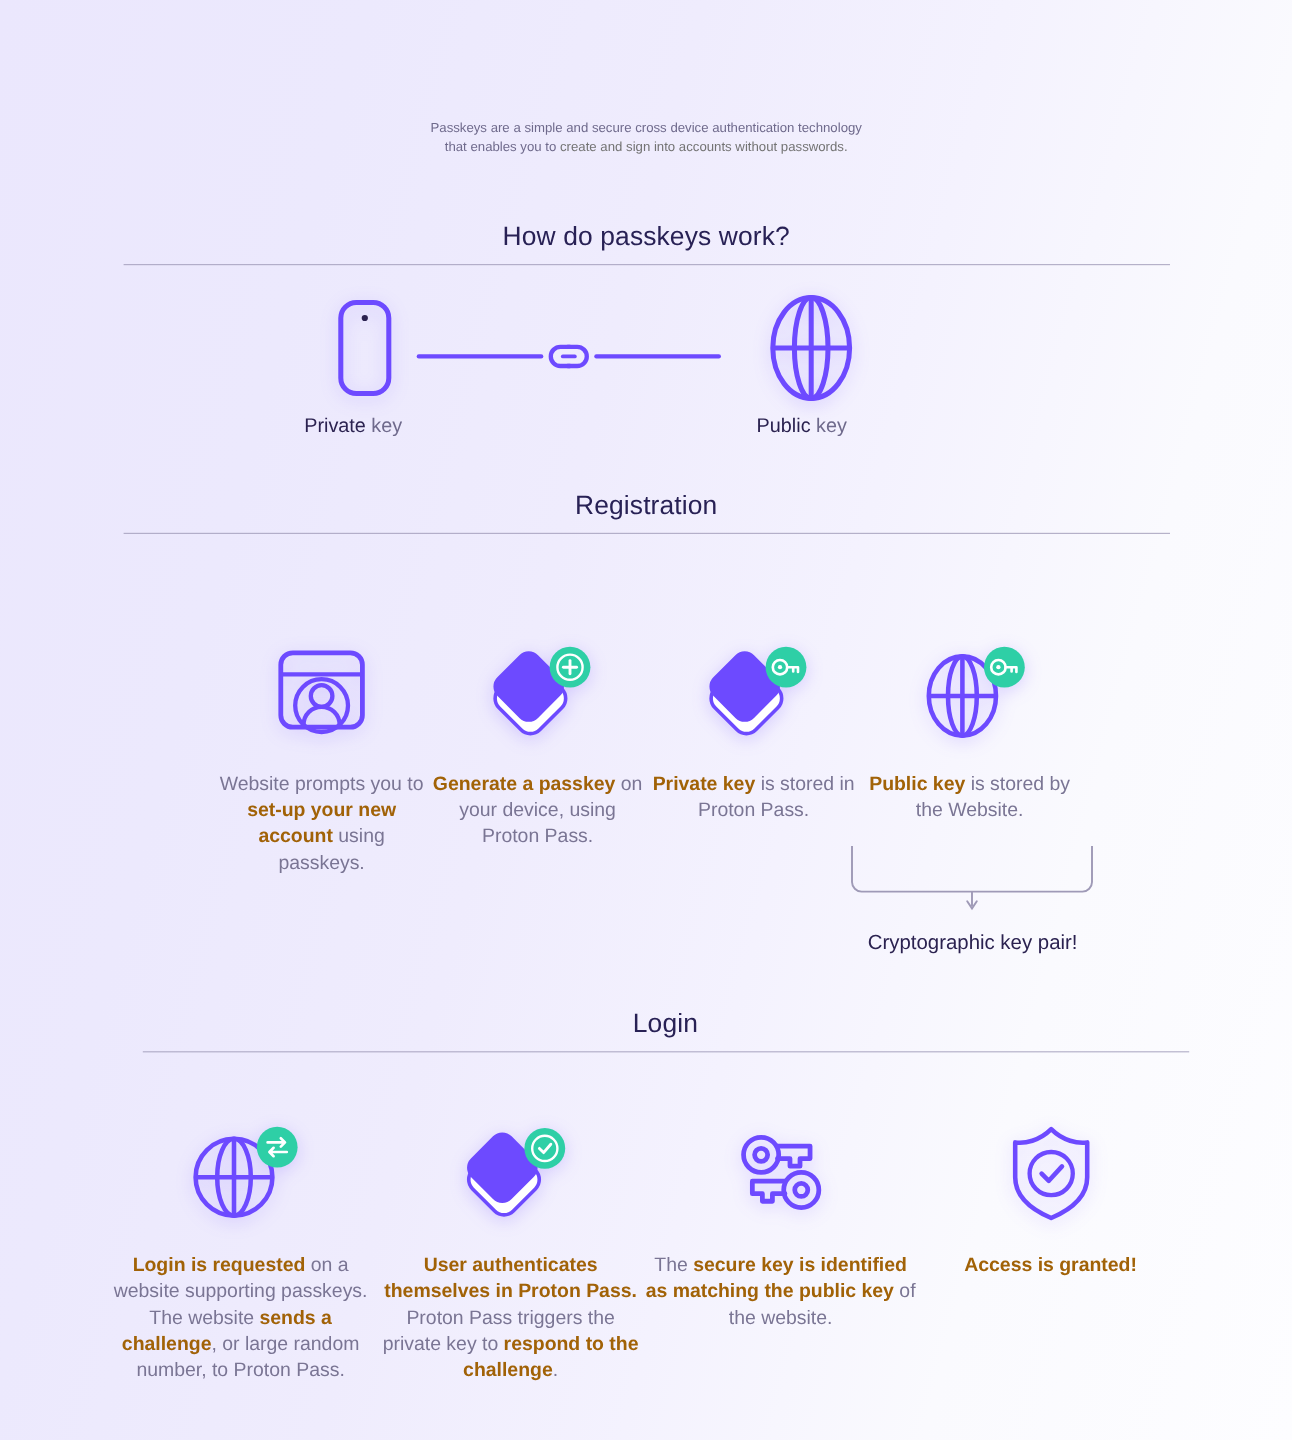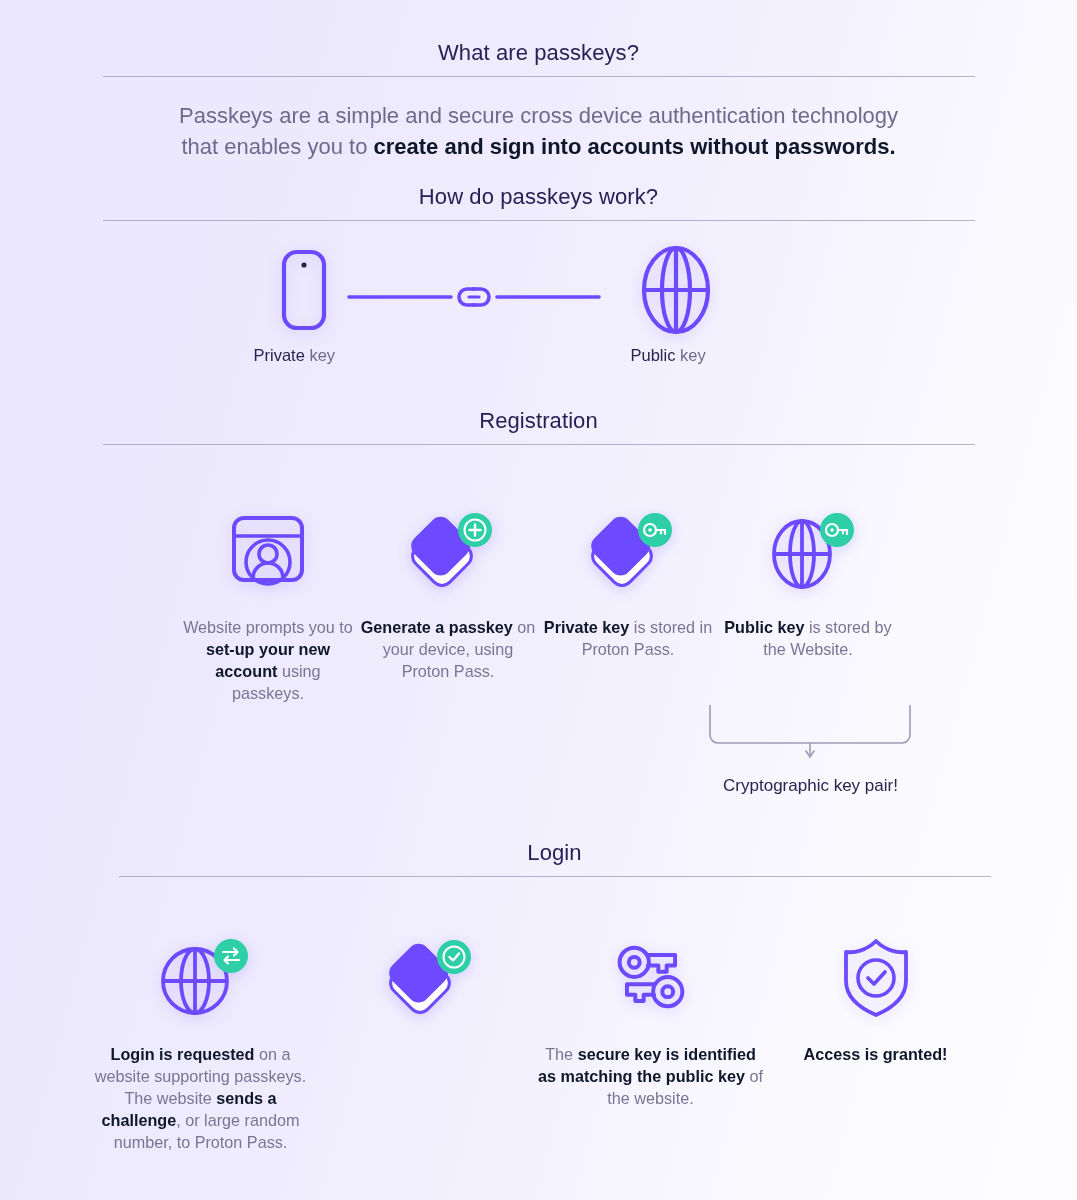--- a/index.html
+++ b/index.html
@@ -36,27 +36,27 @@
   .rule {
     height: 1px;
     background: #9f9ab7;
     opacity: .75;
     margin: 10px auto 0;
     width: 872px;
   }
 
   .intro {
     text-align: center;
-    font-size: 22px;
+    font-size: 11px;
     line-height: 1.42;
     color: #6f6a8c;
     width: 760px;
     margin: 0 auto;
   }
-  .intro b { color: #0f172a; font-weight: 700; }
+  .intro b { color: #737373; font-weight: 400; }
 
   
   .abs { position: absolute; }
 
   
   .hiw {
     position: absolute;
     left: 0; right: 0;
     top: 240px;
     height: 140px;
@@ -102,23 +102,23 @@
     align-items: center;
     justify-content: center;
   }
   .step-cap {
     margin-top: 14px;
     text-align: center;
     font-size: 16.2px;
     line-height: 1.36;
     color: #7a7594;
   }
-  .step-cap b { color: #0f172a; font-weight: 700; }
-
-  .reg-steps { top: 498px; left: 88px; width: 900px; gap: 0; }
+  .step-cap b { color: #a16207; font-weight: 700; }
+
+  .reg-steps { top: 524px; left: 88px; width: 900px; gap: 0; }
   .reg-steps .step { width: 180px; }
 
   .login-steps { top: 925px; left: 88px; width: 900px; }
   .login-steps .step { width: 225px; }
 
   
   .bracket-wrap {
     position: absolute;
     left: 708px;
     top: 705px;
@@ -137,24 +137,20 @@
   .pair-label-shift { transform: translateX(272px); }
 
   svg { display: block; overflow: visible; }
   .glow { filter: drop-shadow(0 3px 7px rgba(109,74,255,.22)); }
 </style>
 </head>
 <body>
 
 <div class="page">
 
-  <div class="abs" style="left:0;right:0;top:40px;">
-    <div class="section-head">What are passkeys?</div>
-    <div class="rule"></div>
-  </div>
 
   <div class="abs intro" style="left:0;right:0;top:100px;">
     <span>Passkeys are a simple and secure cross device authentication technology</span><br>
     <span>that enables you to </span><b>create and sign into accounts without passwords.</b>
   </div>
 
   <div class="abs" style="left:0;right:0;top:184px;">
     <div class="section-head">How do passkeys work?</div>
     <div class="rule"></div>
   </div>
@@ -329,20 +325,23 @@
           <g transform="rotate(45 46 52)">
             <rect x="22" y="28" width="48" height="48" rx="11" ry="11" fill="#FFFFFF" stroke="#6D4AFF" stroke-width="3"></rect>
             <rect x="14" y="22" width="48" height="48" rx="11" ry="11" fill="#6D4AFF"></rect>
           </g>
           <g>
             <circle cx="80" cy="26" r="17" fill="#2ECFA6"></circle>
             <circle cx="80" cy="26" r="10.5" fill="none" stroke="#FFFFFF" stroke-width="2"></circle>
             <path d="M75.5 26 L79 29.5 L85 22.5" fill="none" stroke="#FFFFFF" stroke-width="2.4" stroke-linecap="round" stroke-linejoin="round"></path>
           </g>
         </svg>
+      </div>
+      <div class="step-cap">
+        <b>User authenticates themselves in Proton Pass. </b><span>Proton Pass triggers the private key to </span><b>respond to the challenge</b><span>.</span>
       </div>
     </div>
 
     <div class="step">
       <div class="step-icon">
         <svg class="glow" width="100" height="92" viewBox="0 0 92 88">
           <g fill="none" stroke="#6D4AFF" stroke-width="3.8" stroke-linejoin="round" stroke-linecap="round">
             <path d="M30 16 a14 14 0 1 0 0 28 a14 14 0 1 0 0 -28 Z"></path>
             <circle cx="30" cy="30" r="5.2"></circle>
             <path d="M43 23 h26 v10 h-8 v6 h-8 v-6 h-10"></path>

